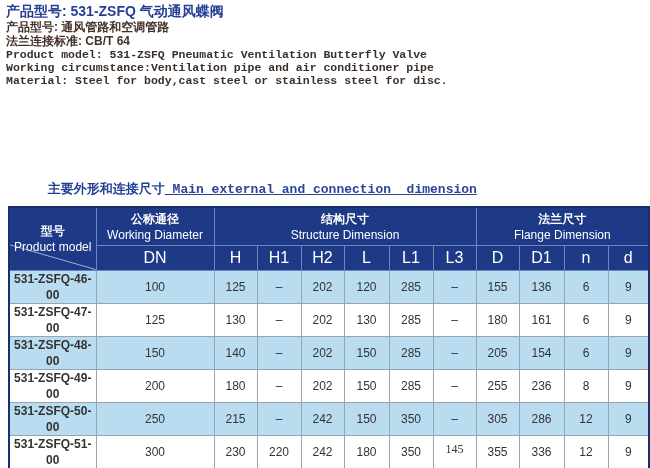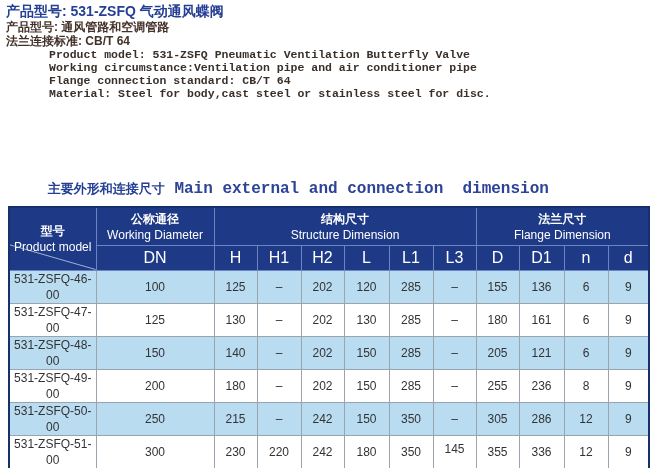--- a/index.html
+++ b/index.html
@@ -19,31 +19,31 @@
     font-size: 14px; line-height: 17px; font-weight: bold;
     color: #243f94; white-space: pre;
   }
   .zh-line {
     font-size: 12px; line-height: 14px; font-weight: bold;
     color: #433129; white-space: pre;
   }
   .en-line {
     font-family: "Liberation Mono", monospace;
     font-size: 11.5px; line-height: 13px; font-weight: bold;
-    color: #3a3029; white-space: pre; margin-left: 43px;
+    color: #3a3029; white-space: pre;
   }
 
   
   .section-title { position: absolute; top: 161px; left: 6px; white-space: pre; }
   .section-title .zh {
     font-size: 13px; font-weight: bold; color: #243f94; margin-left: 24px;
   }
   .section-title .en {
     font-family: "Liberation Mono", monospace;
-    font-size: 16px; font-weight: bold; color: #2c4396;
+    font-size: 13px; font-weight: bold; color: #2c4396; text-decoration: underline;
   }
 
   
   .table-wrap { position: absolute; top: 206px; left: 8px; width: 640px; }
   table.dims {
     border-collapse: collapse;
     table-layout: fixed;
     width: 640px;
     border: 2px solid #16306e;
   }
@@ -76,35 +76,34 @@
     height: 18px;
     border: 1px solid #9aa4ae;
     font-size: 12px;
     color: #333333;
     text-align: center;
     padding: 0;
     line-height: 16px;
   }
   tr.row-blue td { background: #b9dcf1; }
   tr.row-white td { background: #ffffff; }
-  td.col-model { font-size: 11px; color: #2e2e2e; }
-  td.col-l3 span.raised { position: relative; top: -3px; }
+  td.col-model { font-size: 11px; color: #2e2e2e; font-weight: bold; }
+  td.col-l3 span.raised { position: relative; top: -3px; font-family: Liberation Serif, serif; }
 </style>
 </head>
 <body>
 
 <div class="page">
 
   <div class="info">
     <div class="title-line">产品型号: 531-ZSFQ 气动通风蝶阀</div>
     <div class="zh-line">产品型号: 通风管路和空调管路</div>
     <div class="zh-line">法兰连接标准: CB/T 64</div>
     <div class="en-line">Product model: 531-ZSFQ Pneumatic Ventilation Butterfly Valve</div>
     <div class="en-line">Working circumstance:Ventilation pipe and air conditioner pipe</div>
-    <div class="en-line">Flange connection standard: CB/T 64</div>
     <div class="en-line">Material: Steel for body,cast steel or stainless steel for disc.</div>
   </div>
 
   <div class="section-title">
     <span class="zh">主要外形和连接尺寸</span><span class="en"> Main external and connection  dimension</span>
   </div>
 
   <div class="table-wrap">
     <table class="dims">
       <colgroup>
@@ -189,21 +188,21 @@
           <tr class="row-blue">
             <td class="col-model"><span>531-ZSFQ-48-00</span></td>
             <td><span>150</span></td>
             <td><span>140</span></td>
             <td><span>–</span></td>
             <td><span>202</span></td>
             <td><span>150</span></td>
             <td><span>285</span></td>
             <td class="col-l3"><span>–</span></td>
             <td><span>205</span></td>
-            <td><span>121</span></td>
+            <td><span>154</span></td>
             <td><span>6</span></td>
             <td><span>9</span></td>
           </tr>
           <tr class="row-white">
             <td class="col-model"><span>531-ZSFQ-49-00</span></td>
             <td><span>200</span></td>
             <td><span>180</span></td>
             <td><span>–</span></td>
             <td><span>202</span></td>
             <td><span>150</span></td>

